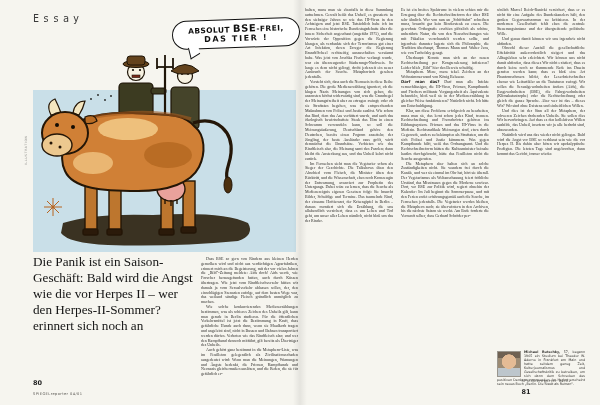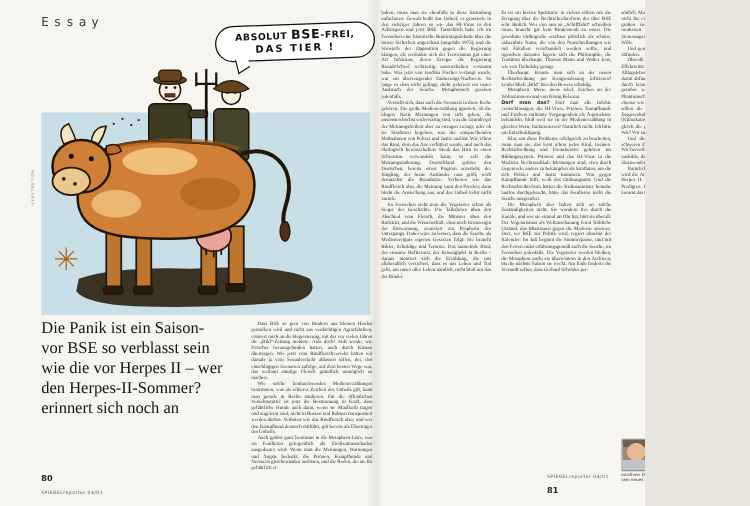--- a/index.html
+++ b/index.html
@@ -1,18 +1,18 @@
 <!DOCTYPE html>
 <html lang="de"><head>
 <meta charset="utf-8">
 <style>
   * { margin:0; padding:0; box-sizing:border-box; }
   html,body { width:600px; height:405px; }
   body { background:#e8e6df; font-family:"Liberation Serif", serif; }
-  .spread { position:relative; width:516px; height:405px; background:#f6f5ef; overflow:hidden; }
+  .spread { position:relative; width:600px; height:405px; background:#f6f5ef; overflow:hidden; }
   .gutter { position:absolute; left:293px; top:0; width:14px; height:405px;
             background:linear-gradient(90deg, rgba(0,0,0,0) 0%, rgba(0,0,0,0.07) 50%, rgba(0,0,0,0) 100%); }
 
   
   .section-label { position:absolute; left:33px; top:13px; font-family:"DejaVu Sans Mono", monospace;
                    font-size:10px; letter-spacing:4px; color:#3a3a3a; }
   .credit-vert { position:absolute; left:24px; top:95px; height:70px; writing-mode:vertical-rl;
                  transform:rotate(180deg); font-family:"DejaVu Sans", sans-serif; font-size:3px;
                  letter-spacing:0.7px; color:#8a8a86; }
   .illo { position:absolute; left:33px; top:55px; width:263px; height:197px; overflow:visible; }
@@ -154,21 +154,21 @@
     </svg>
 
     <div class="bubble">
       <div class="l1"><span>ABSOLUT </span><span class="bse">BSE</span><span>-FREI,</span></div>
       <div class="l2">DAS TIER !</div>
     </div>
   </div>
 
   <div class="headline">
     <div>Die Panik ist ein Saison-</div>
-    <div>vor BSE so verblasst sein</div>
+    <div>Geschäft: Bald wird die Angst</div>
     <div>wie die vor Herpes II – wer</div>
     <div>den Herpes-II-Sommer?</div>
     <div>erinnert sich noch an</div>
   </div>
 
   <div class="body-col col-left">
     <p>Dass BSE so gern von Rindern aus kleinen Herden gemolken wird und nicht aus verdächtigen Agrarfabriken, erinnert mich an die Begeisterung, mit der vor vielen Jahren die „Bild“-Zeitung meldete: Aids doch! Aids werde, wie Forscher herausgefunden hatten, auch durch Küssen übertragen. Wie jetzt vom Rindfleischverzehr hätten wir damals ja vom Sexualverkehr ablassen sollen, der, den einschlägigen Szenarien zufolge, auf dem besten Wege war, das weiland sündige Fleisch gründlich unmöglich zu machen.</p>
     <p>Wie solche konkurrierenden Medienerzählungen bestimmen, was als schieres Zeichen des Unheils gilt, kann man gerade in Berlin studieren. Für die öffentlichen Verkehrsmittel ist jetzt die Bestimmung in Kraft, dass gefährliche Hunde auch dann, wenn sie Maulkorb tragen und angeleint sind, nicht in Bussen und Bahnen transportiert werden dürfen. Verboten wie das Rindfleisch also; und wer den Kampfhund dennoch mitführt, gilt bereits als Überträger des Unheils.</p>
     <p>Auch gehört ganz bestimmt in die Metaphern-Liste, was im Feuilleton gelegentlich als Zivilisationsschaden ausgedeutet wird: Wenn man die Meinungen, Warnungen und Ängste bedenkt, die Prionen, Kampfhunde und Neonazis gleichermaßen auslösen, und die Reden, die sie für gefährlich er-</p>
   </div>

